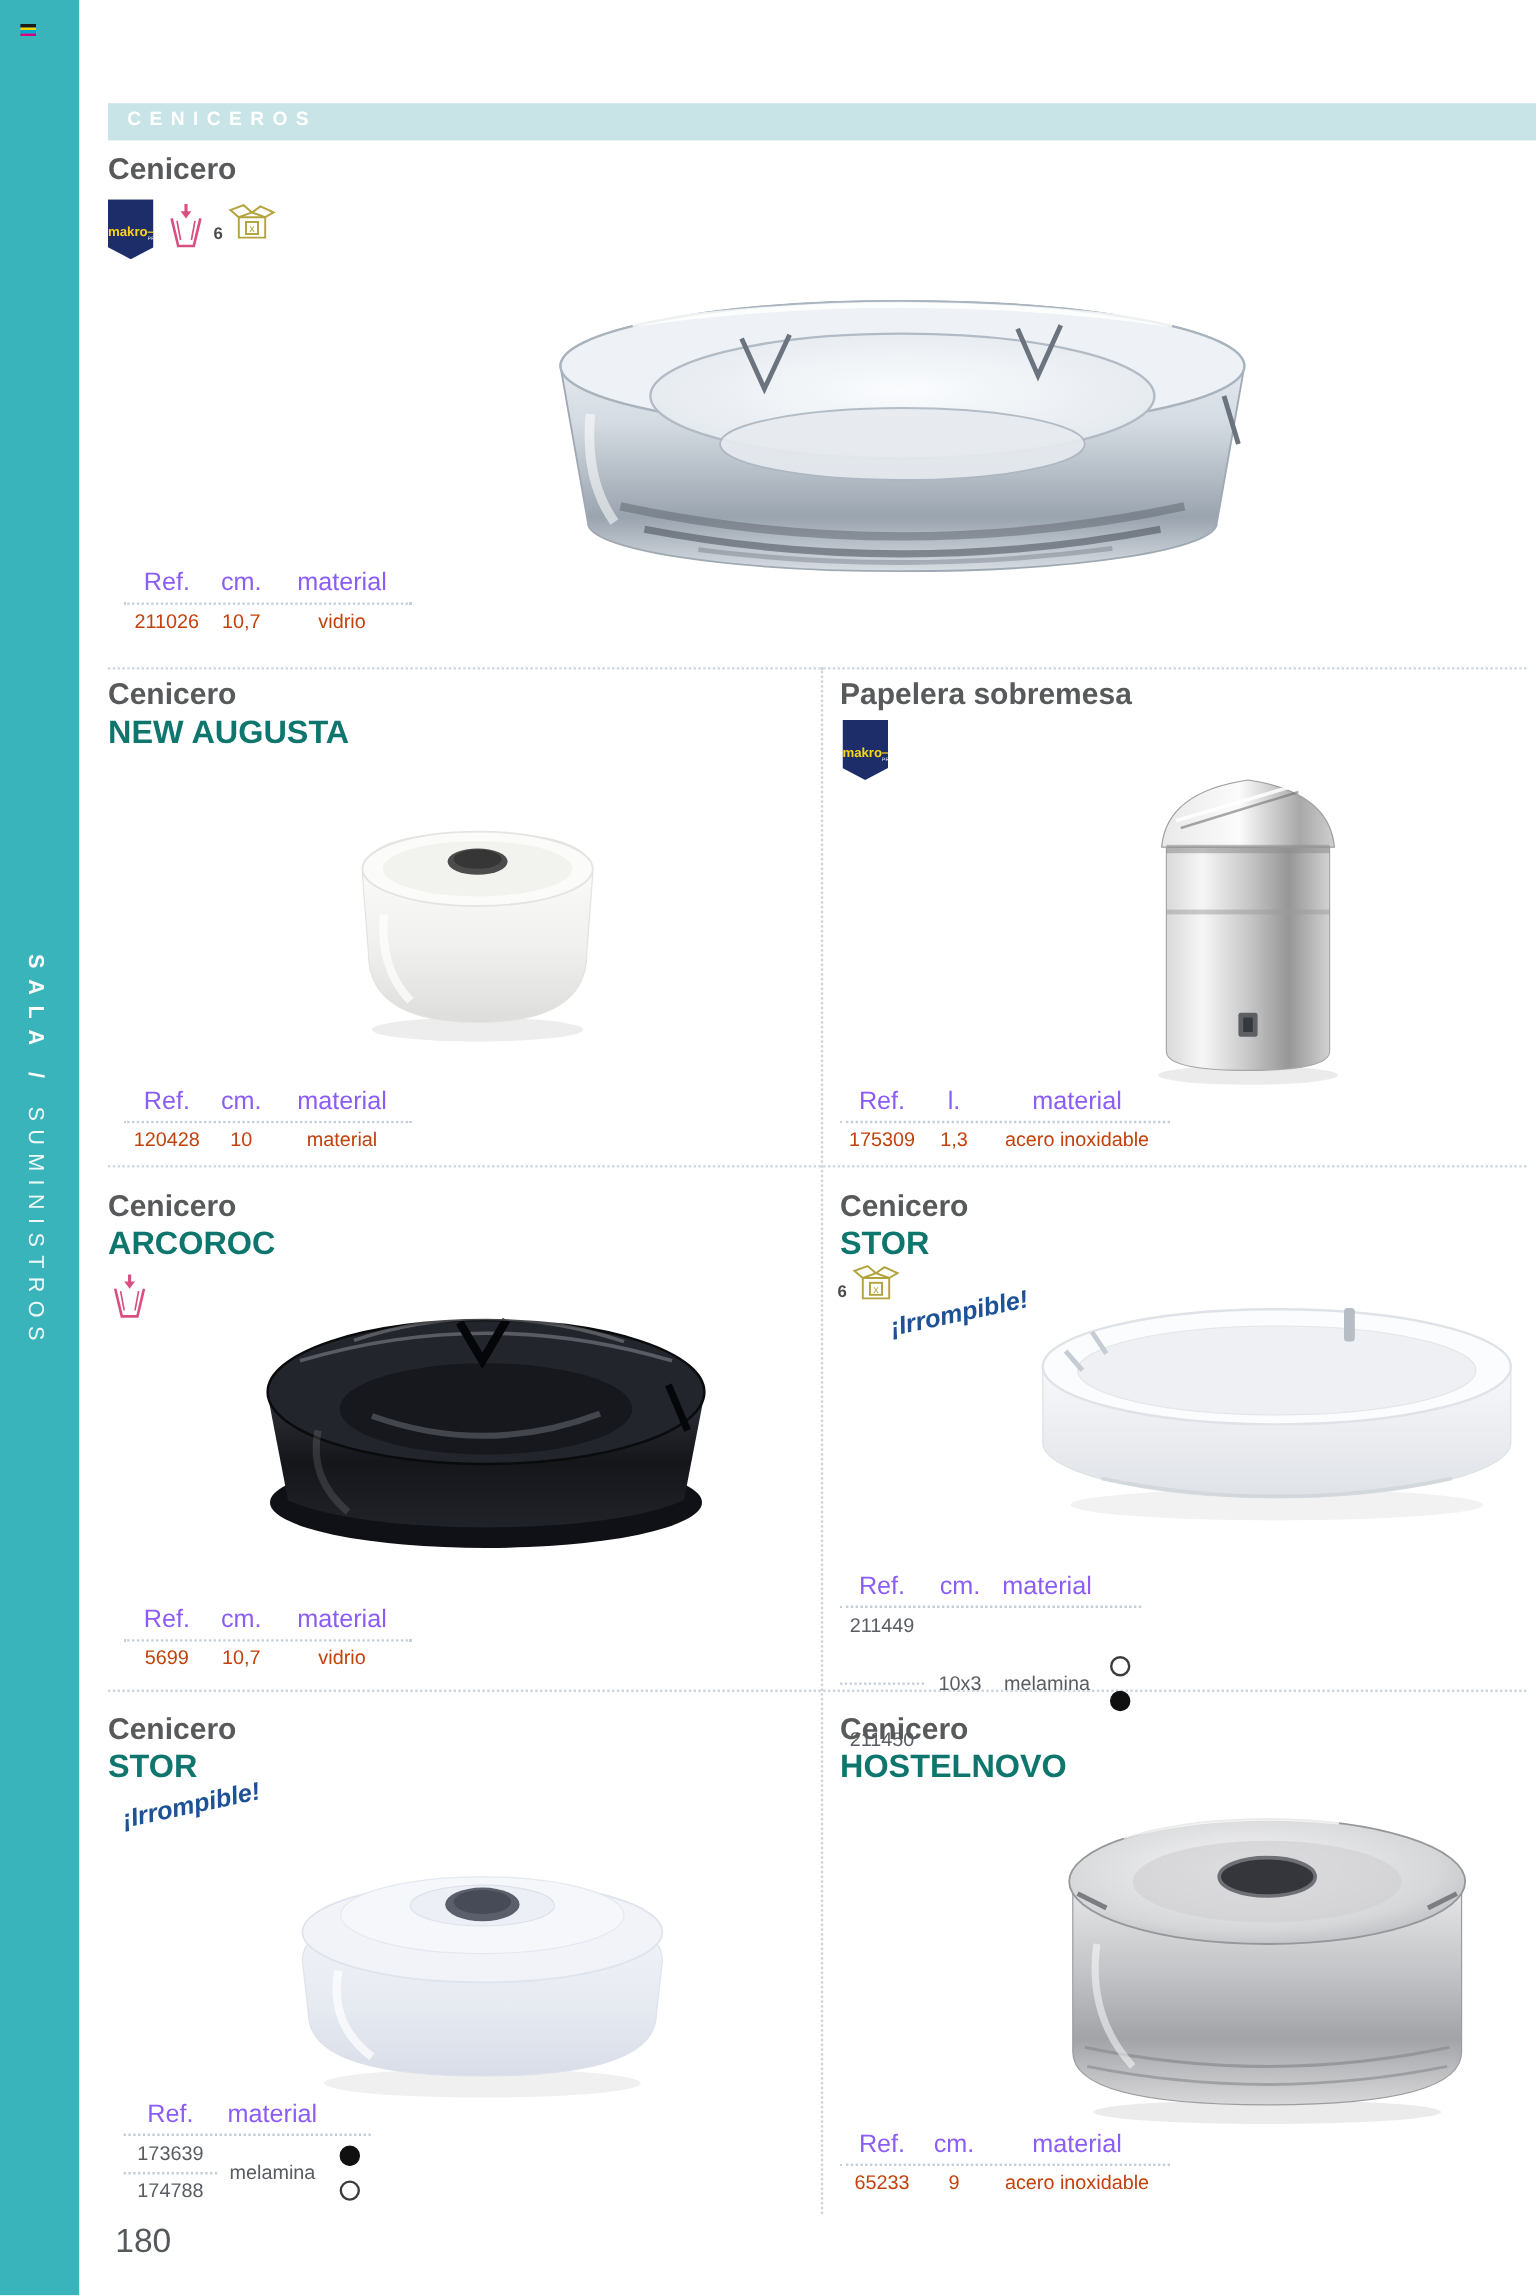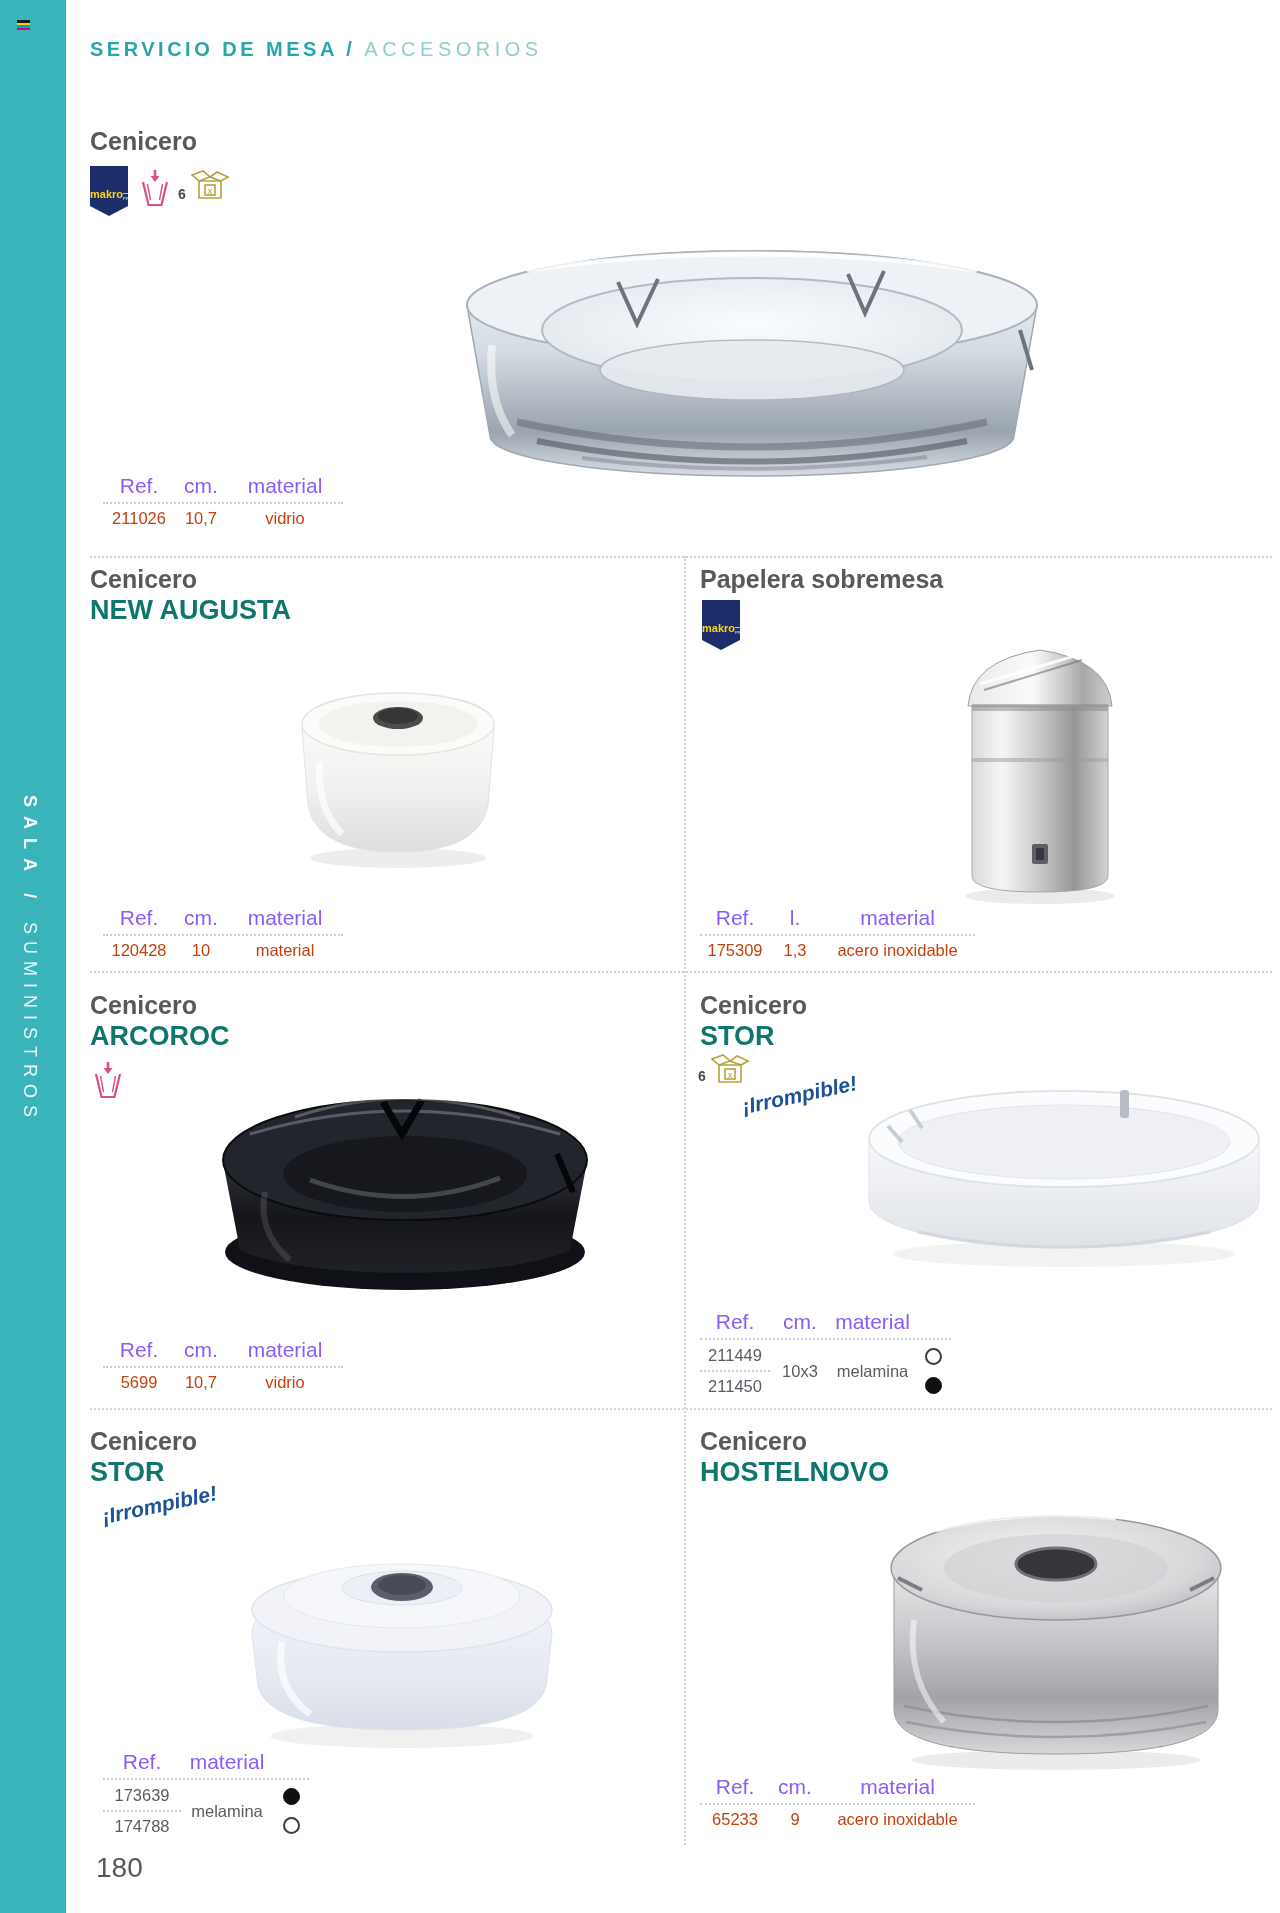--- a/index.html
+++ b/index.html
@@ -68,23 +68,22 @@
         <i style="background:#f0d500"></i>
       <i style="background:#00a7cc"></i>
         <i style="background:#d5007f"></i>
     </div>
     <div class="vtext">
       <span class="vb">SALA /</span>
       <span class="vl">SUMINISTROS</span>
     </div>
   </div>
 
-  <div class="hdr">
-    <span>SERVICIO DE MESA /</span>
-    <span class="light">ACCESORIOS</span>
+  <div class="banner">
+    <span>CENICEROS</span>
   </div>
 
   <div class="ptitle" style="left:90px;top:128px">Cenicero</div>
 
   <div class="makro" style="left:90px;top:166px">
     <span class="m1">makro</span>
     <span class="m2">PROFESSIONAL</span>
   </div>
 
   <svg class="pimg" style="left:139px;top:168px" width="32" height="42" viewBox="0 0 32 42">
@@ -306,21 +305,21 @@
     <path d="M60 150 Q206 180 352 150" fill="none" stroke="#cfd4da" stroke-width="3" opacity=".8"></path>
   </svg>
 
   <div class="tbl" style="left:700px;top:1310px">
     <div class="tbl-head" style="grid-template-columns:70px 60px 85px;">
       <span>Ref.</span>
       <span>cm.</span>
       <span>material</span>
     </div>
     <div class="split-body" style="padding-top:4px;">
-      <div class="refs" style="width:70px;">
+      <div class="refs" style="width:70px;gap:32px;">
         <span>211449</span>
         <div class="dotline"></div>
         <span>211450</span>
       </div>
       <div class="mid" style="width:60px;">10x3</div>
       <div class="mid" style="width:85px;">melamina</div>
       <div class="swatches" style="width:36px;">
         <span class="swatch" data-color="white"></span>
         <span class="swatch" data-color="black"></span>
       </div>

